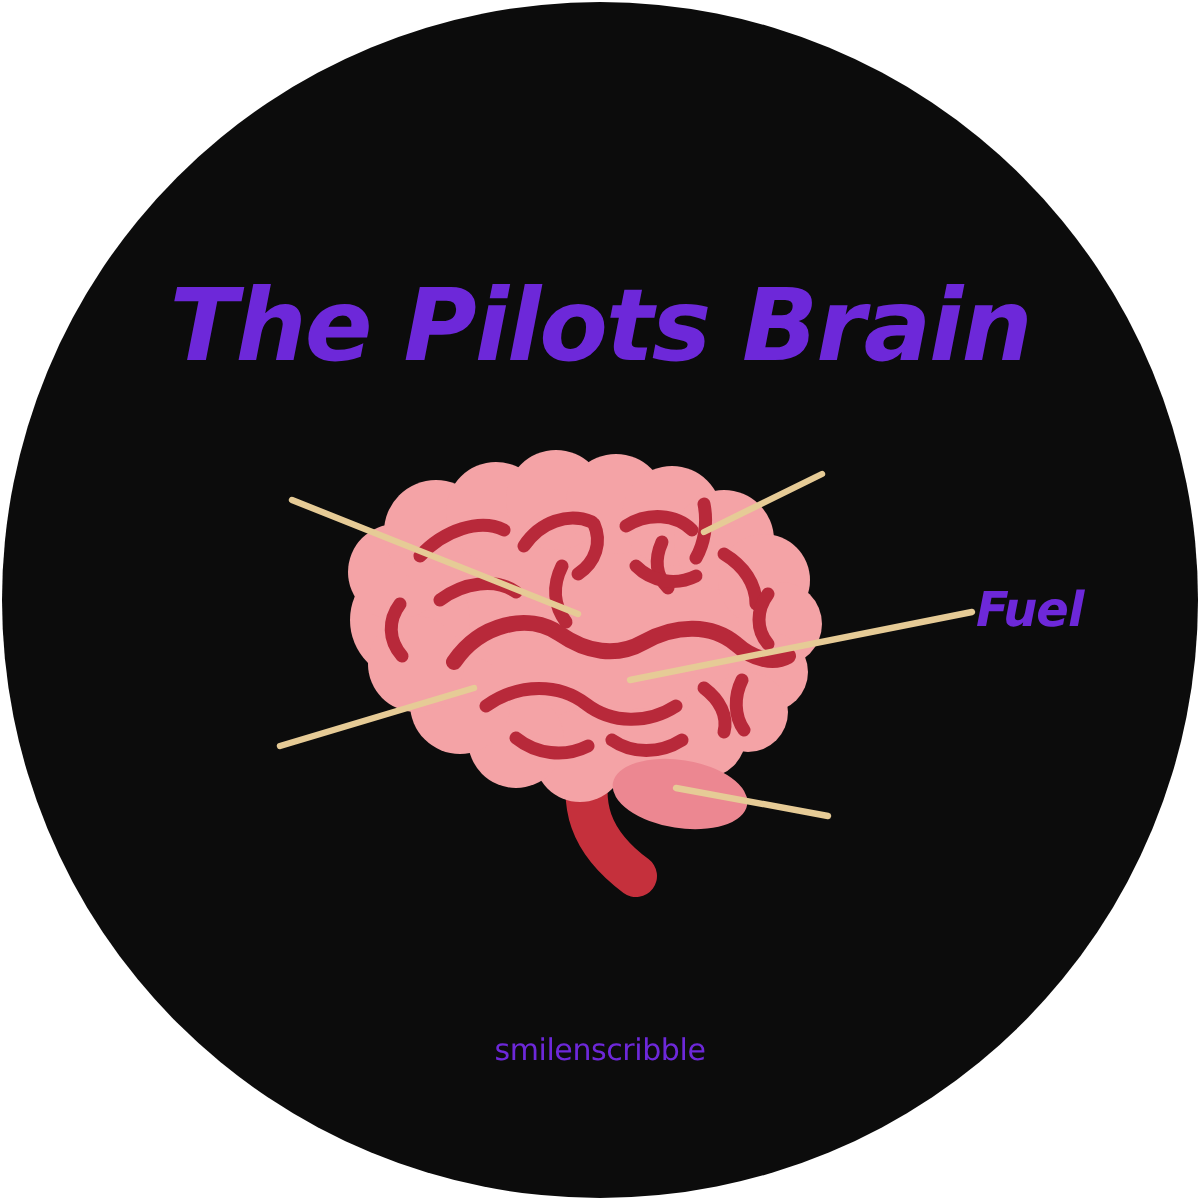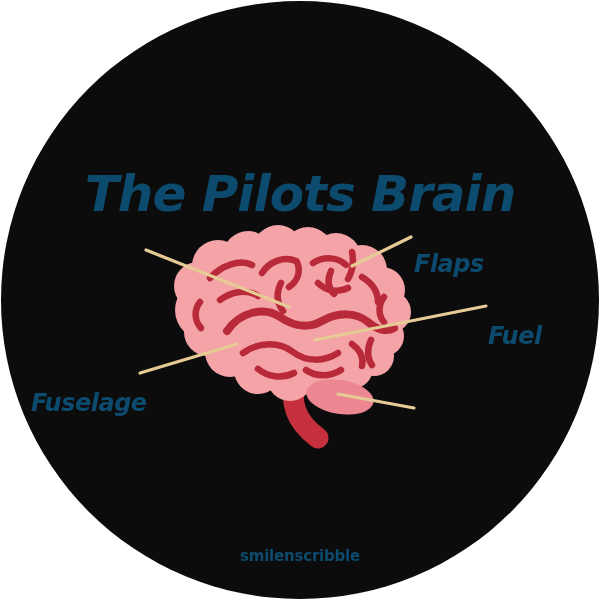--- a/index.html
+++ b/index.html
@@ -18,28 +18,27 @@
   .stage svg {
     position: absolute;
     left: 0;
     top: 0;
     width: 600px;
     height: 600px;
     display: block;
   }
   .label {
     position: absolute;
-    color: #0c4a6e;
+    color: #6d28d9;
     font-weight: bold;
     font-style: italic;
     font-size: 24px;
     letter-spacing: -0.5px;
     white-space: nowrap;
     line-height: 1.1;
-    margin-top: 31px;
   }
   .label--title {
     left: 0;
     top: 136px;
     width: 600px;
     text-align: center;
     font-size: 50px;
     letter-spacing: -1px;
   }
   .label--flying   { left: 66px;  top: 230px; }
@@ -47,21 +46,21 @@
   .label--fuel     { left: 488px; top: 292px; font-style: italic; }
   .label--fuselage { left: 31px;  top: 359px; }
   .label--otherf   { left: 421px; top: 394px; font-size: 15px; letter-spacing: -0.5px; }
   .label--watermark {
     left: 0;
     top: 517px;
     width: 600px;
     text-align: center;
     font-size: 15px;
     font-style: normal;
-    font-weight: 700;
+    font-weight: 400;
     letter-spacing: -0.2px;
   }
 </style>
 </head>
 <body>
 
 <div class="stage">
 
   <svg viewBox="0 0 600 600" aria-hidden="true">
 
@@ -119,22 +118,20 @@
       <line x1="352" y1="266" x2="411" y2="237"></line>
       <line x1="315" y1="340" x2="486" y2="306"></line>
       <line x1="140" y1="373" x2="237" y2="344"></line>
       <line x1="338" y1="394" x2="414" y2="408"></line>
     </g>
   </svg>
 
   <div class="label label--title">The Pilots Brain</div>
 
 
-  <div class="label label--flaps">Flaps</div>
 
   <div class="label label--fuel">Fuel</div>
 
-  <div class="label label--fuselage">Fuselage</div>
 
 
   <div class="label label--watermark">smilenscribble</div>
 
 </div>
 
 </body></html>

